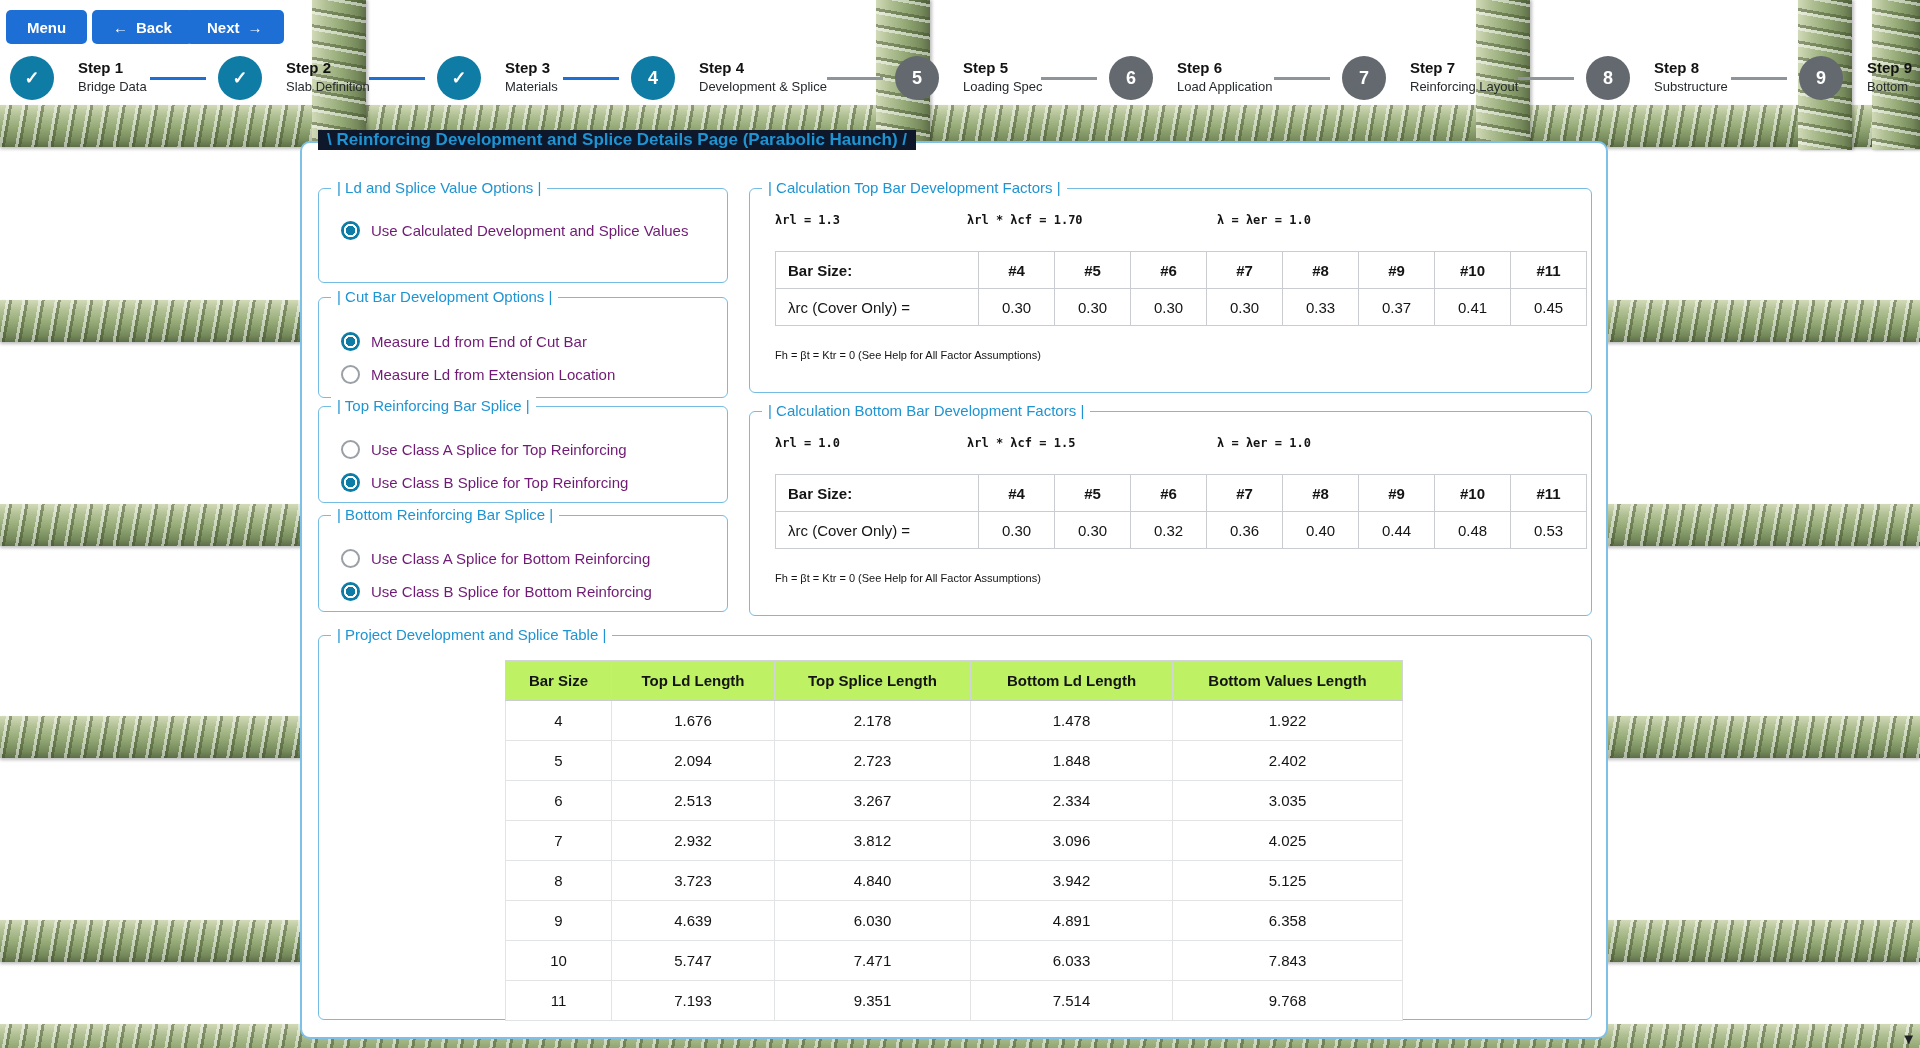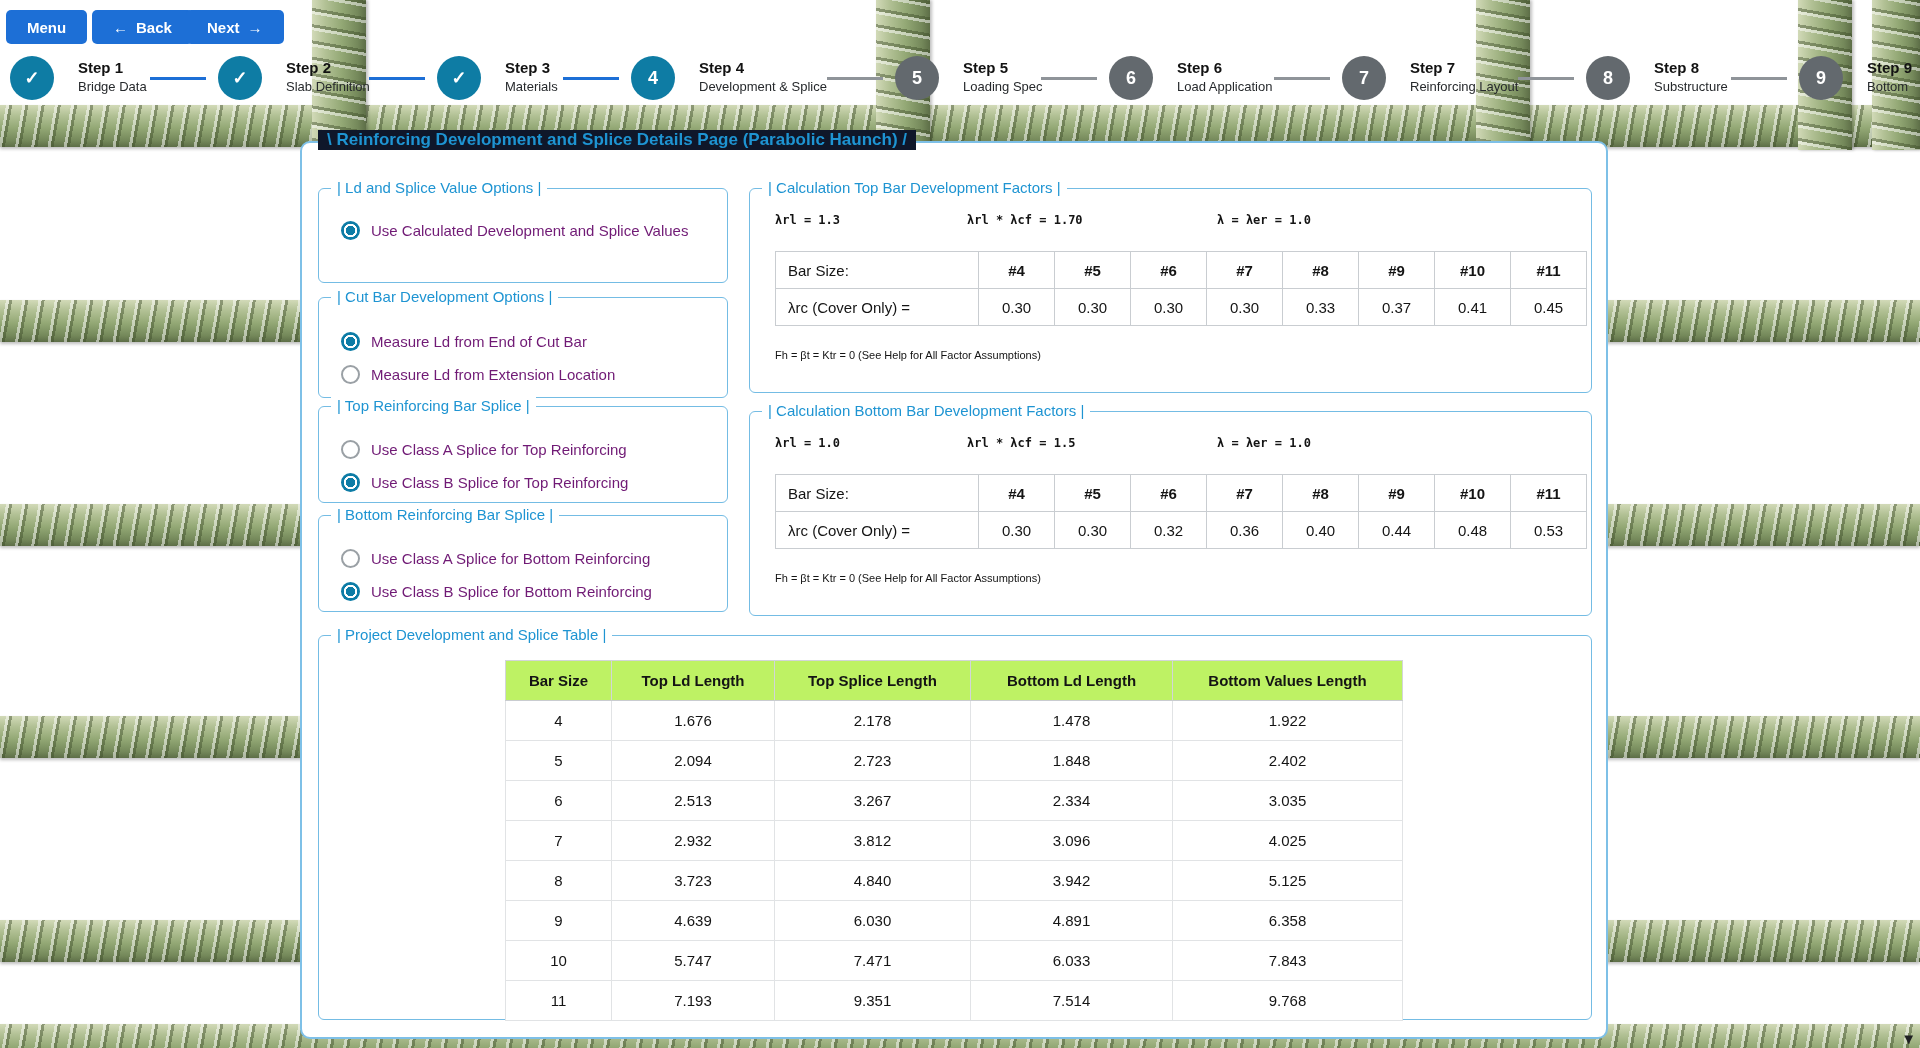--- a/index.html
+++ b/index.html
@@ -78,21 +78,21 @@
 
   
   .eqrow{position:absolute;left:25px;top:24px;display:flex;
          font-family:"DejaVu Sans Mono",monospace;font-size:12px;font-weight:700;color:#141414;}
   .eq1{width:192px;}
   .eq2{width:250px;}
   .ftable{position:absolute;left:25px;top:62px;border-collapse:collapse;table-layout:fixed;
           width:790px;font-size:15px;color:#141414;}
   .ftable th,.ftable td{border:1px solid #c9cdd1;height:36px;text-align:center;padding:0;}
   .ftable .lab{width:190px;text-align:left;padding-left:12px;font-weight:400;}
-  .ftable th.lab{font-weight:400;}
+  .ftable th.lab{font-weight:700;}
   .ftable th.col{width:75px;font-weight:700;}
   .fnote{position:absolute;left:25px;top:160px;font-size:11px;color:#141414;}
 
   
   .ptable{position:absolute;left:186px;top:24px;border-collapse:collapse;table-layout:fixed;
           font-size:15px;color:#141414;}
   .ptable th{height:37px;font-weight:700;border:1px solid #d2d5d8;border-bottom:1px solid #c9ccd0;
           text-align:center;background:#bef264;}
   .ptable td{height:37px;border:1px solid #e1e3e5;text-align:center;background:#fff;}
 

